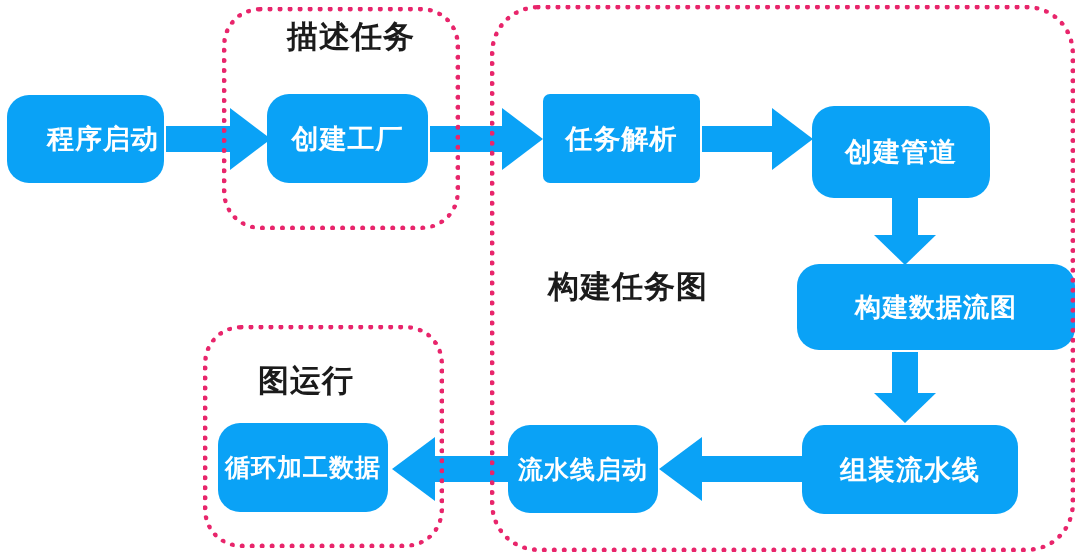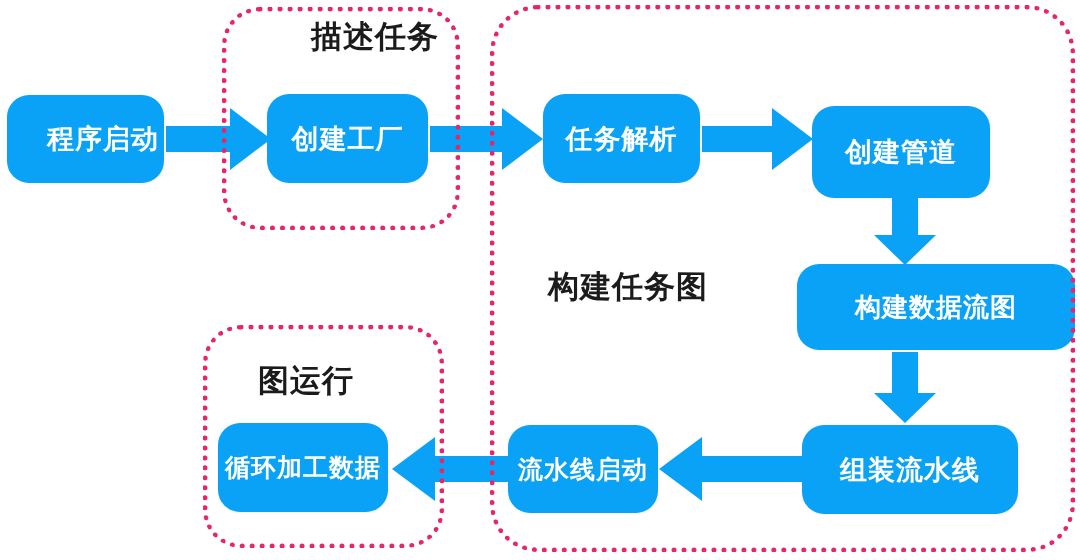--- a/index.html
+++ b/index.html
@@ -77,28 +77,28 @@
     border-left: 31px solid transparent;
     border-right: 31px solid transparent;
     border-top: 30px solid var(--blue);
   }
 
   
   #g-describe   { left: 222px; top: 7px;   width: 238px; height: 223px; border-radius: 38px; }
   #g-buildgraph { left: 490px; top: 5px;   width: 585px; height: 547px; border-radius: 48px; }
   #g-graphrun   { left: 203px; top: 325px; width: 241px; height: 223px; border-radius: 38px; }
 
-  #gl-describe   { left: 287px; top: 16px; margin-left: 24px;  }
+  #gl-describe   { left: 287px; top: 16px;  }
   #gl-buildgraph { left: 548px; top: 266px; }
   #gl-graphrun   { left: 258px; top: 360px; }
 
   
   #n-program   { left: 7px;   top: 95px;  width: 157px; height: 88px; padding-left: 35px; }
   #n-factory   { left: 267px; top: 94px;  width: 161px; height: 89px; }
-  #n-parse     { left: 543px; top: 94px;  width: 157px; height: 89px; }
+  #n-parse     { left: 543px; top: 94px;  width: 157px; height: 89px; border-radius: 7px; }
   #n-pipe      { left: 812px; top: 92px;  width: 178px; height: 92px; margin-top: 14px; }
   #n-dataflow  { left: 797px; top: 264px; width: 278px; height: 86px; font-size: 26px; }
   #n-assemble  { left: 802px; top: 425px; width: 216px; height: 89px; }
   #n-pipestart { left: 508px; top: 425px; width: 150px; height: 88px; font-size: 25px; }
   #n-loop      { left: 218px; top: 423px; width: 170px; height: 89px; font-size: 25px; }
 
   
   #e1-tail { left: 166px; top: 126px; width: 66px; height: 26px; }
   #e1-head { left: 230px; top: 108px; }
   #e2-tail { left: 430px; top: 126px; width: 73px; height: 26px; }

